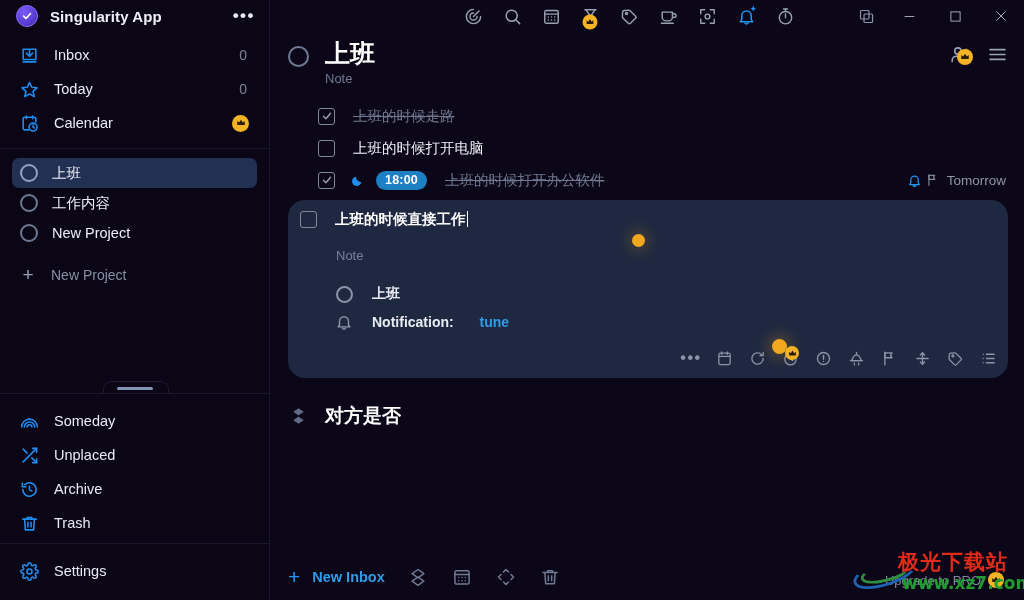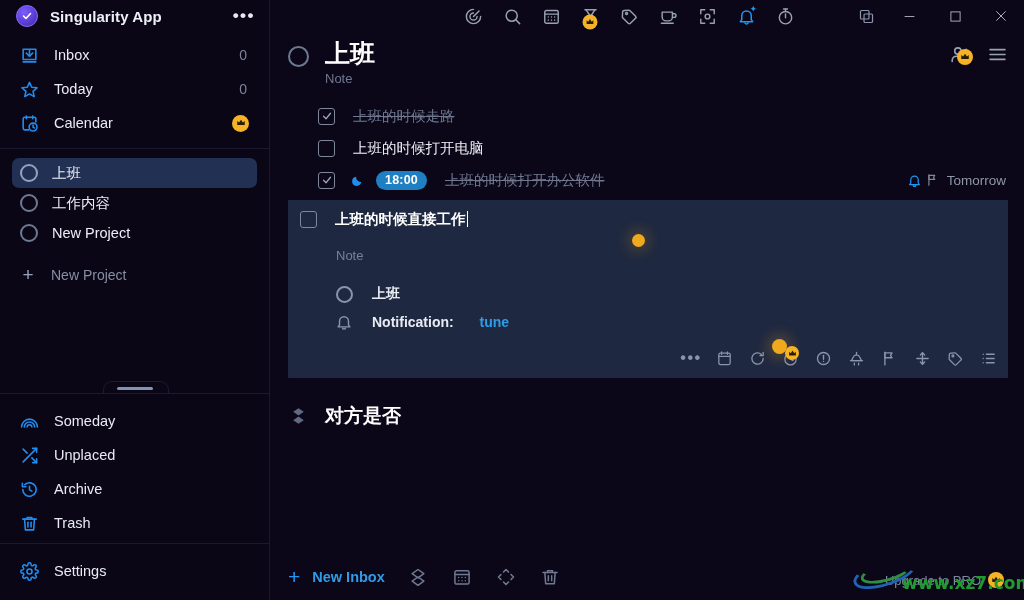--- a/index.html
+++ b/index.html
@@ -192,21 +192,21 @@
   .row-right { margin-left: auto; display: flex; align-items: center; gap: 4px; }
   .row-bell { color: #2196f3; display: flex; }
   .row-bell svg { width: 15px; height: 15px; }
   .flag-wrap { display: flex; align-items: center; gap: 7px; }
   .flag-wrap svg { width: 14px; height: 14px; color: #7f8799; }
   .flag-label { color: #8e97a9; font-size: 13.5px; }
 
   
   .edit-card {
     margin: 4px 16px 0 18px; background: #1e2840;
-    border-radius: 1px; position: relative; height: 178px;
+    border-radius: 17px; position: relative; height: 178px;
     padding: 10px 14px 0 12px;
   }
   .card-top { display: flex; align-items: center; }
   .card-title {
     color: #ffffff; font-size: 14.5px; font-weight: 600; margin-left: 18px;
     position: relative;
   }
   .caret {
     display: inline-block; width: 1px; height: 16px;
     background: #ffffff; margin-left: 1px; vertical-align: -3px;
@@ -804,17 +804,18 @@
       <span class="crown-badge2">
         <svg viewBox="0 0 24 24" fill="#2a1c04">
             <path d="M3 7l4.5 4L12 4l4.5 7L21 7v10H3z"></path>
           </svg>
       </span>
     </div>
 
     <div class="watermark">
       <span class="wm-swoosh"></span>
       <span class="wm-swoosh2"></span>
+      <span class="wm-cn">极光下载站</span>
       <span class="wm-url">www.xz7.com</span>
     </div>
 
   </div>
 </div>
 
 </body></html>

